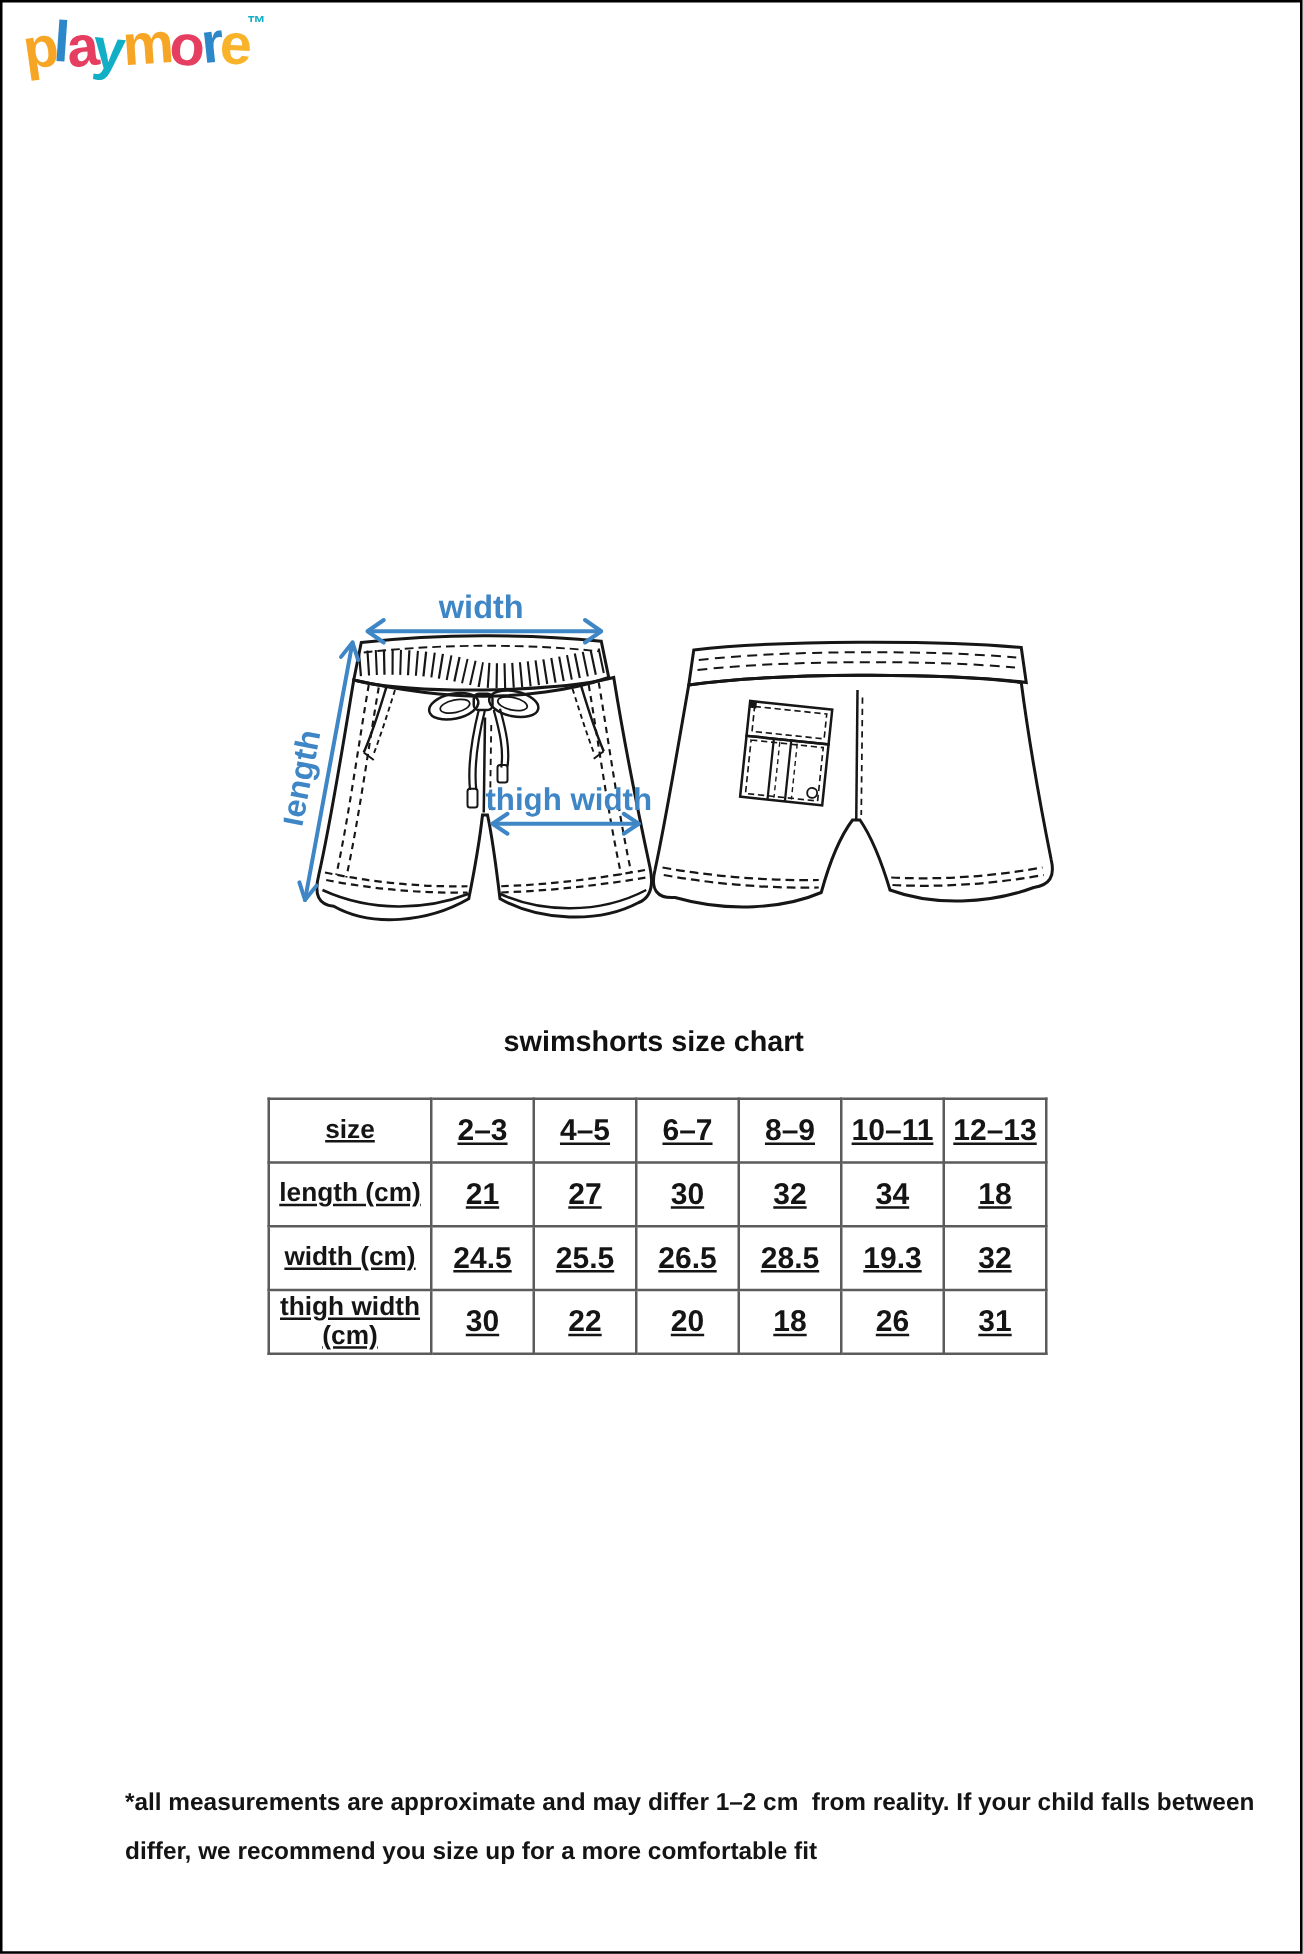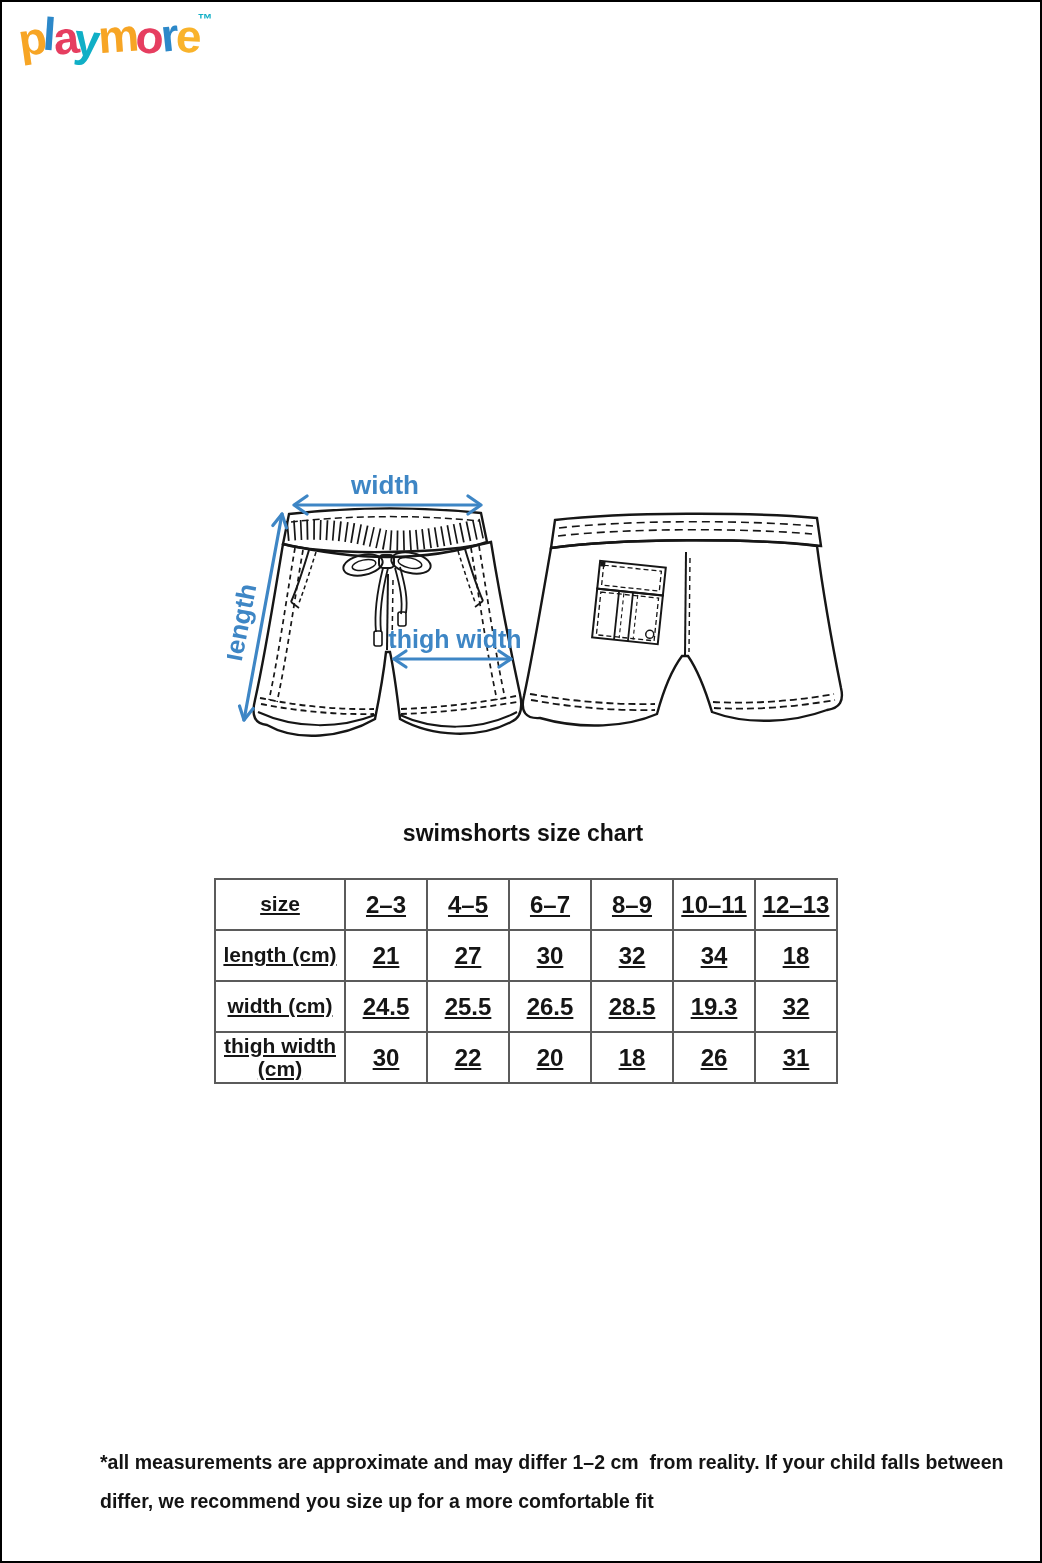--- a/index.html
+++ b/index.html
@@ -44,21 +44,21 @@
     border:2px solid #5b5b5b; text-align:center; vertical-align:middle;
     height:51px; color:#151515; font-weight:bold; line-height:1.08;
     padding:0 4px;
     text-decoration:underline;
   }
   .size-table td.lab { width:130px; font-size:21px; }
   .size-table td.val { width:82px;  font-size:24px; }
   
   .disclaimer {
     position:absolute; left:98px; top:1421px; color:#141414;
-    font-size:19.5px; font-weight:bold;margin-top:20px;
+    font-size:19.5px; font-weight:bold;
   }
   .disclaimer div { white-space:pre; line-height:39px; }
 </style>
 </head>
 <body>
 
 <div class="page">
 
   <div class="logo">
     <span class="lt l0" style="color: rgb(247, 165, 37);">p</span><span class="lt l1" style="color: rgb(44, 136, 201);">l</span><span class="lt l2" style="color: rgb(230, 62, 96);">a</span><span class="lt l3" style="color: rgb(16, 175, 198);">y</span><span class="lt l4" style="color: rgb(247, 165, 37);">m</span><span class="lt l5" style="color: rgb(230, 62, 96);">o</span><span class="lt l6" style="color: rgb(44, 136, 201);">r</span><span class="lt l7" style="color: rgb(249, 179, 43);">e</span><span class="tm" style="color: rgb(16, 175, 198);">™</span>

